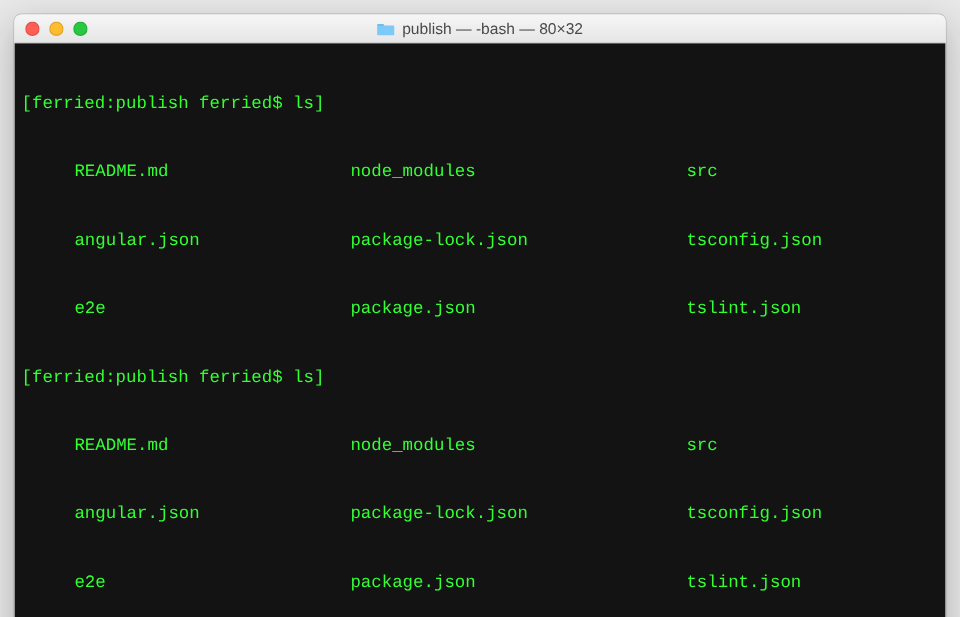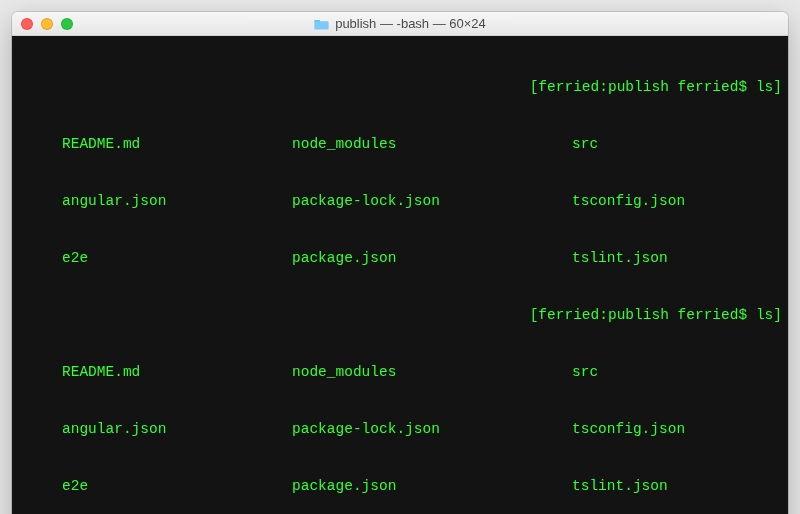--- a/index.html
+++ b/index.html
@@ -68,21 +68,21 @@
       line-height: 19px;
       padding: 4px 6px 8px 6px;
       min-height: 466px;
       white-space: pre;
     }
     .line {
       display: block;
     }
     .bracket-line {
       display: flex;
-      justify-content: flex-end;
+      justify-content: flex-start;
     }
     .cols3 {
       display: grid;
       grid-template-columns: 230px 280px auto;
       margin-left: 44px;
     }
   </style>
 </head>
 <body>
 
@@ -93,21 +93,21 @@
       <div class="light yellow"></div>
       <div class="light green"></div>
     </div>
     <div class="title-wrap">
       <span class="folder-icon">
         <svg viewBox="0 0 15 12" width="15" height="12">
           <path d="M1.2 2.2 h4.2 l1 1.1 h7.3 c0.5 0 0.9 0.4 0.9 0.9 v6.3 c0 0.5-0.4 0.9-0.9 0.9 H1.2 c-0.5 0-0.9-0.4-0.9-0.9 V3.1 c0-0.5 0.4-0.9 0.9-0.9 z" fill="#7dc9f7"></path>
           <path d="M1.2 2.2 h4.2 l1 1.1 H0.3 V3.1 c0-0.5 0.4-0.9 0.9-0.9 z" fill="#5bb6ec"></path>
         </svg>
       </span>
-      <span>publish — -bash — 60×24</span>
+      <span>publish — -bash — 80×32</span>
     </div>
   </div>
 
   <div class="terminal">
     <span class="line bracket-line"><span><span>[</span><span>ferried:publish ferried$</span> <span>ls</span></span><span>]</span></span>
     <span class="line cols3"><span>README.md</span><span>node_modules</span><span>src</span></span>
     <span class="line cols3"><span>angular.json</span><span>package-lock.json</span><span>tsconfig.json</span></span>
     <span class="line cols3"><span>e2e</span><span>package.json</span><span>tslint.json</span></span>
     <span class="line bracket-line"><span><span>[</span><span>ferried:publish ferried$</span> <span>ls</span></span><span>]</span></span>
     <span class="line cols3"><span>README.md</span><span>node_modules</span><span>src</span></span>

